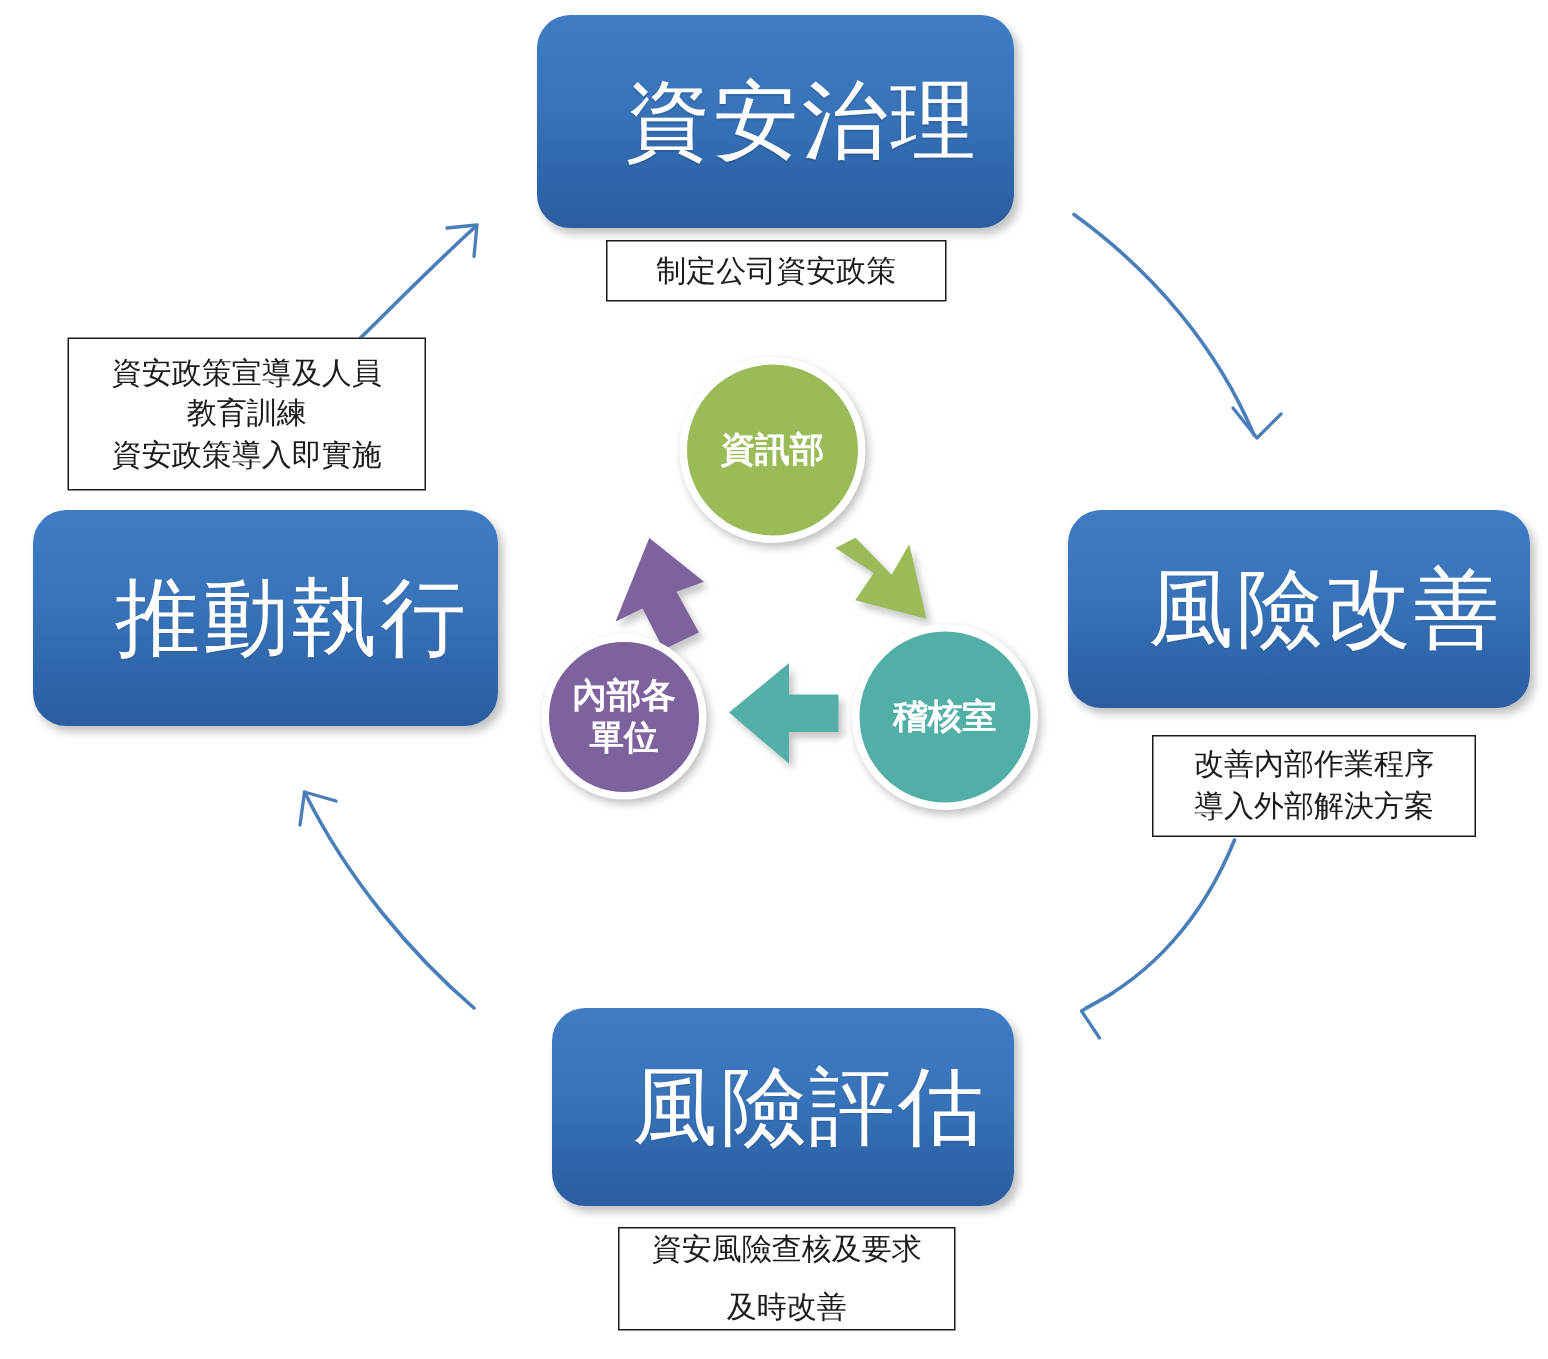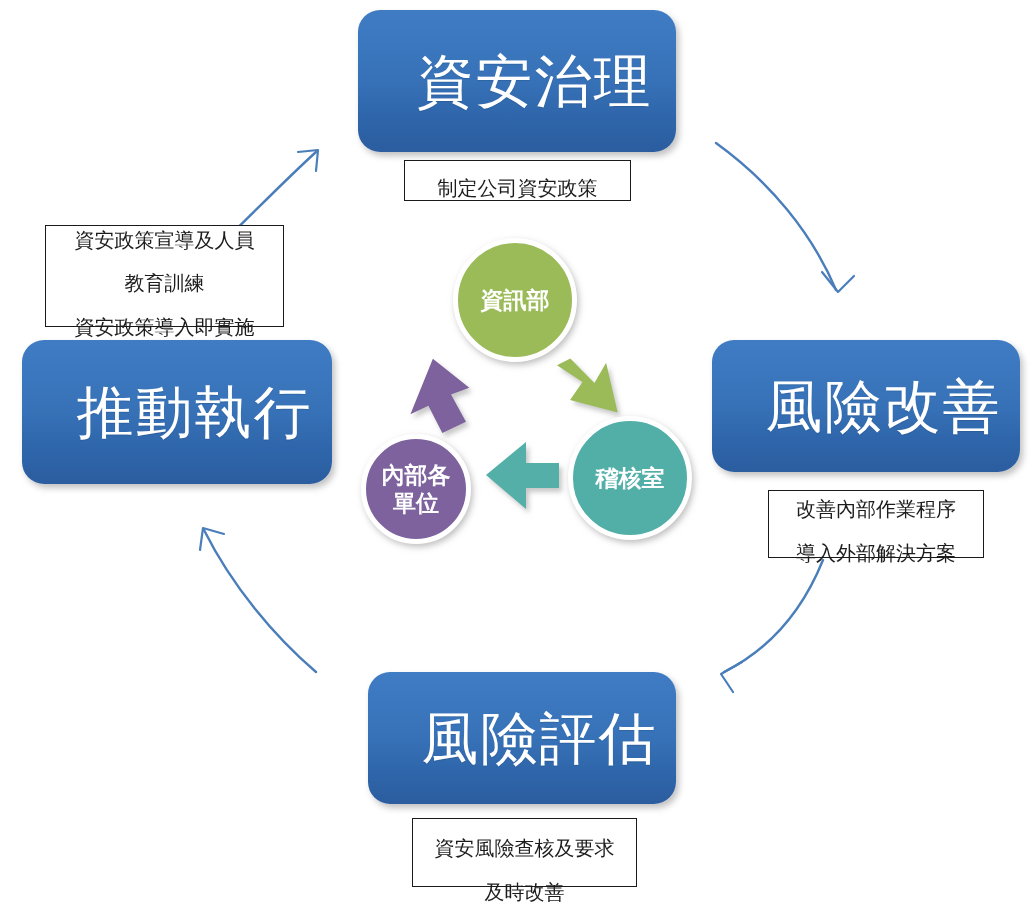--- a/index.html
+++ b/index.html
@@ -52,21 +52,21 @@
     display: flex;
     flex-direction: column;
     align-items: center;
     justify-content: center;
     color: #1c1c1c;
     font-family: "DejaVu Serif", "Liberation Serif", serif;
     font-size: 20px;
     line-height: 1.38;
     z-index: 6;
   }
-  .caption .cline { white-space: nowrap; display: block; margin-top: 16px; }
+  .caption .cline { white-space: nowrap; display: block; }
 
   #caption-top    { left: 404px; top: 160px; width: 227px; height: 41px; }
   #caption-right  { left: 768px; top: 490px; width: 216px; height: 68px; }
   #caption-bottom { left: 412px; top: 818px; width: 225px; height: 69px; justify-content: space-between; }
   #caption-left   { left: 45px;  top: 225px; width: 239px; height: 102px; }
 
   
   #connectors {
     position: absolute;
     left: 0; top: 0;
@@ -96,21 +96,21 @@
     color: #ffffff;
     font-family: "DejaVu Sans", "Liberation Sans", sans-serif;
     font-weight: bold;
     font-size: 23px;
     line-height: 1.22;
     box-shadow: 2px 3px 6px rgba(130,130,130,0.5);
     z-index: 5;
   }
   #node-it    { left: 123px; top: 18px;  width: 124px; height: 124px; }
   #node-audit { left: 238px; top: 196px; width: 124px; height: 124px; }
-  #node-units { left: 31px;  top: 214px; width: 110px; height: 110px; }
+  #node-units { left: 31px;  top: 203px; width: 110px; height: 110px; }
 
   #cycle-arrows {
     position: absolute;
     left: 0; top: 0;
     width: 380px; height: 350px;
     z-index: 3;
     overflow: visible;
   }
 </style>
 </head>

